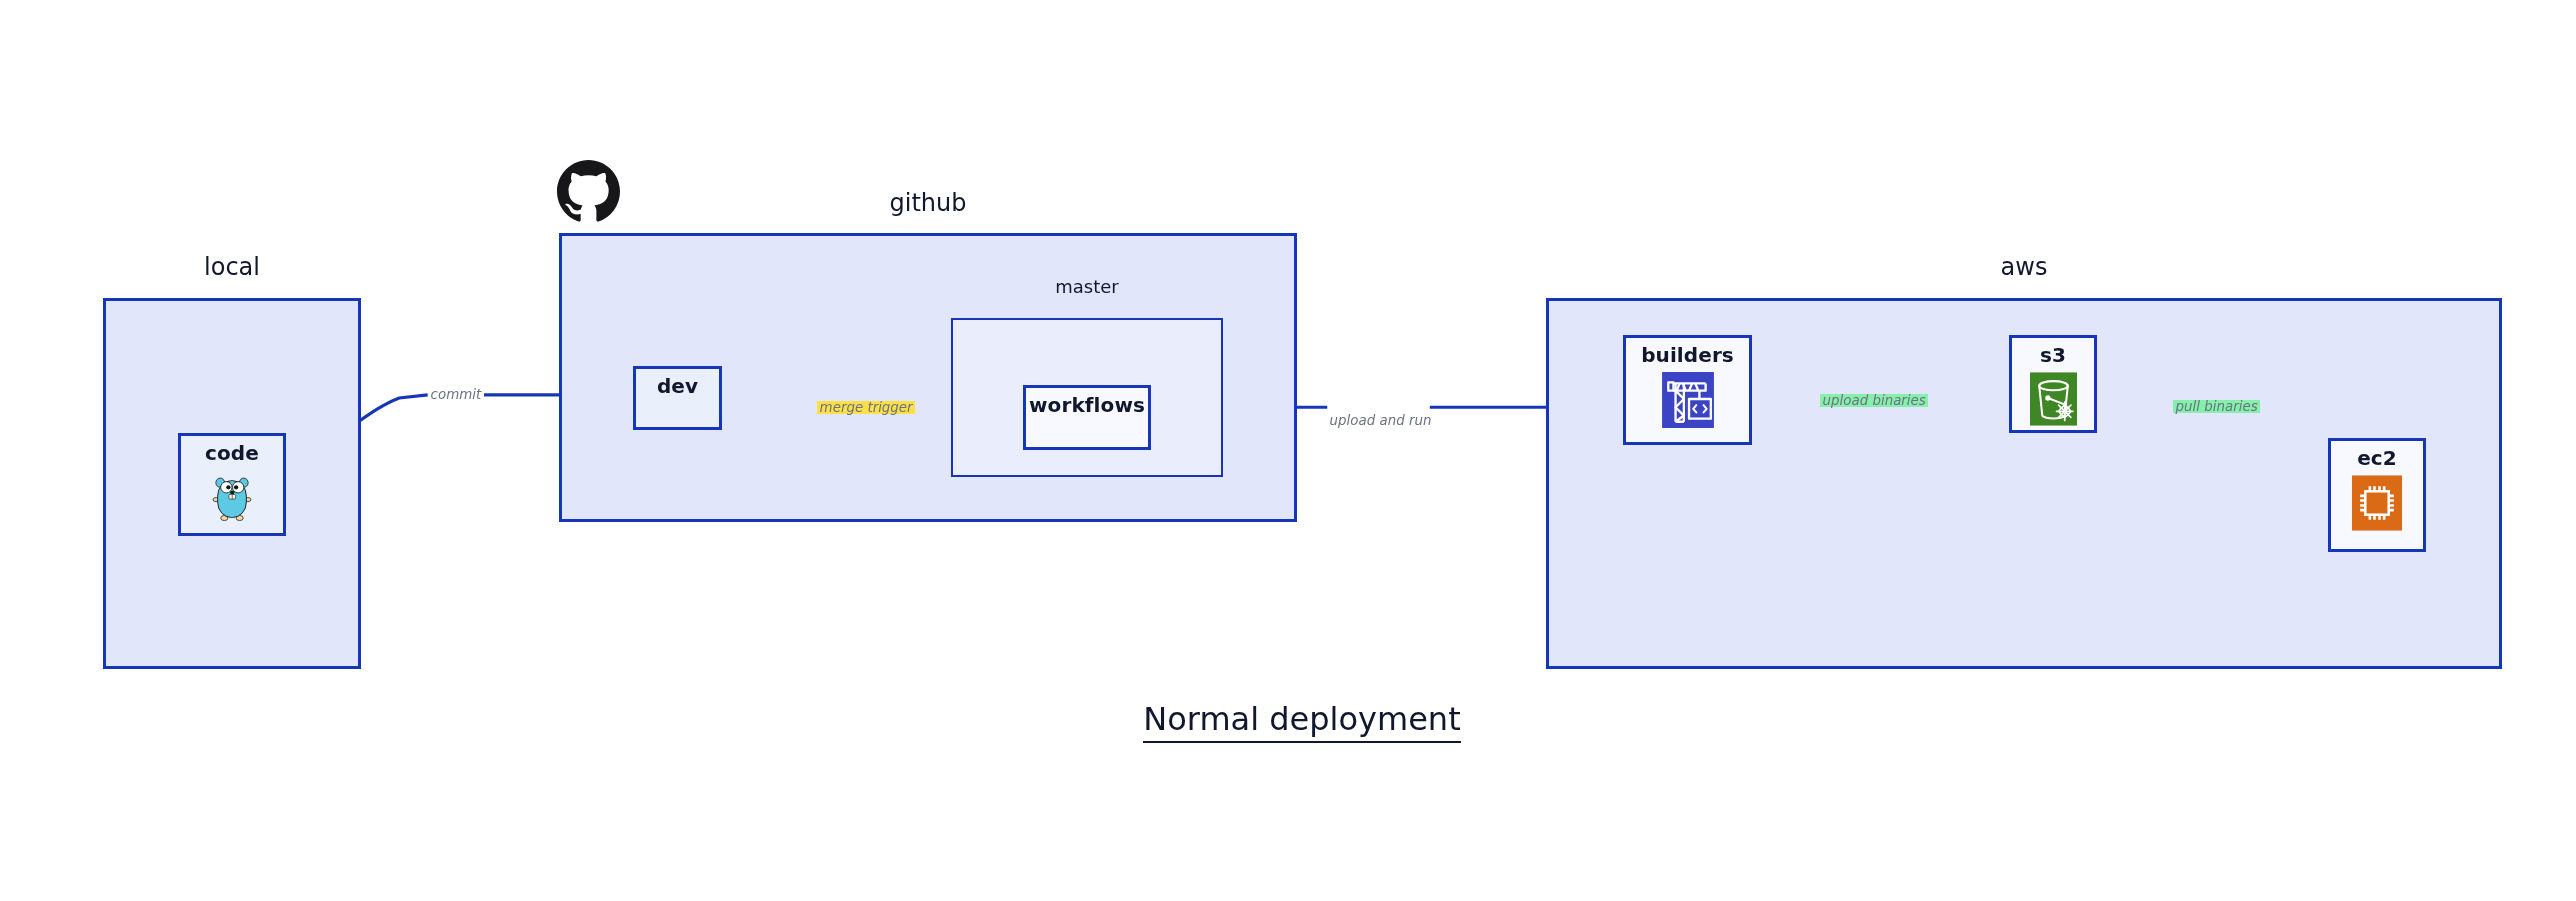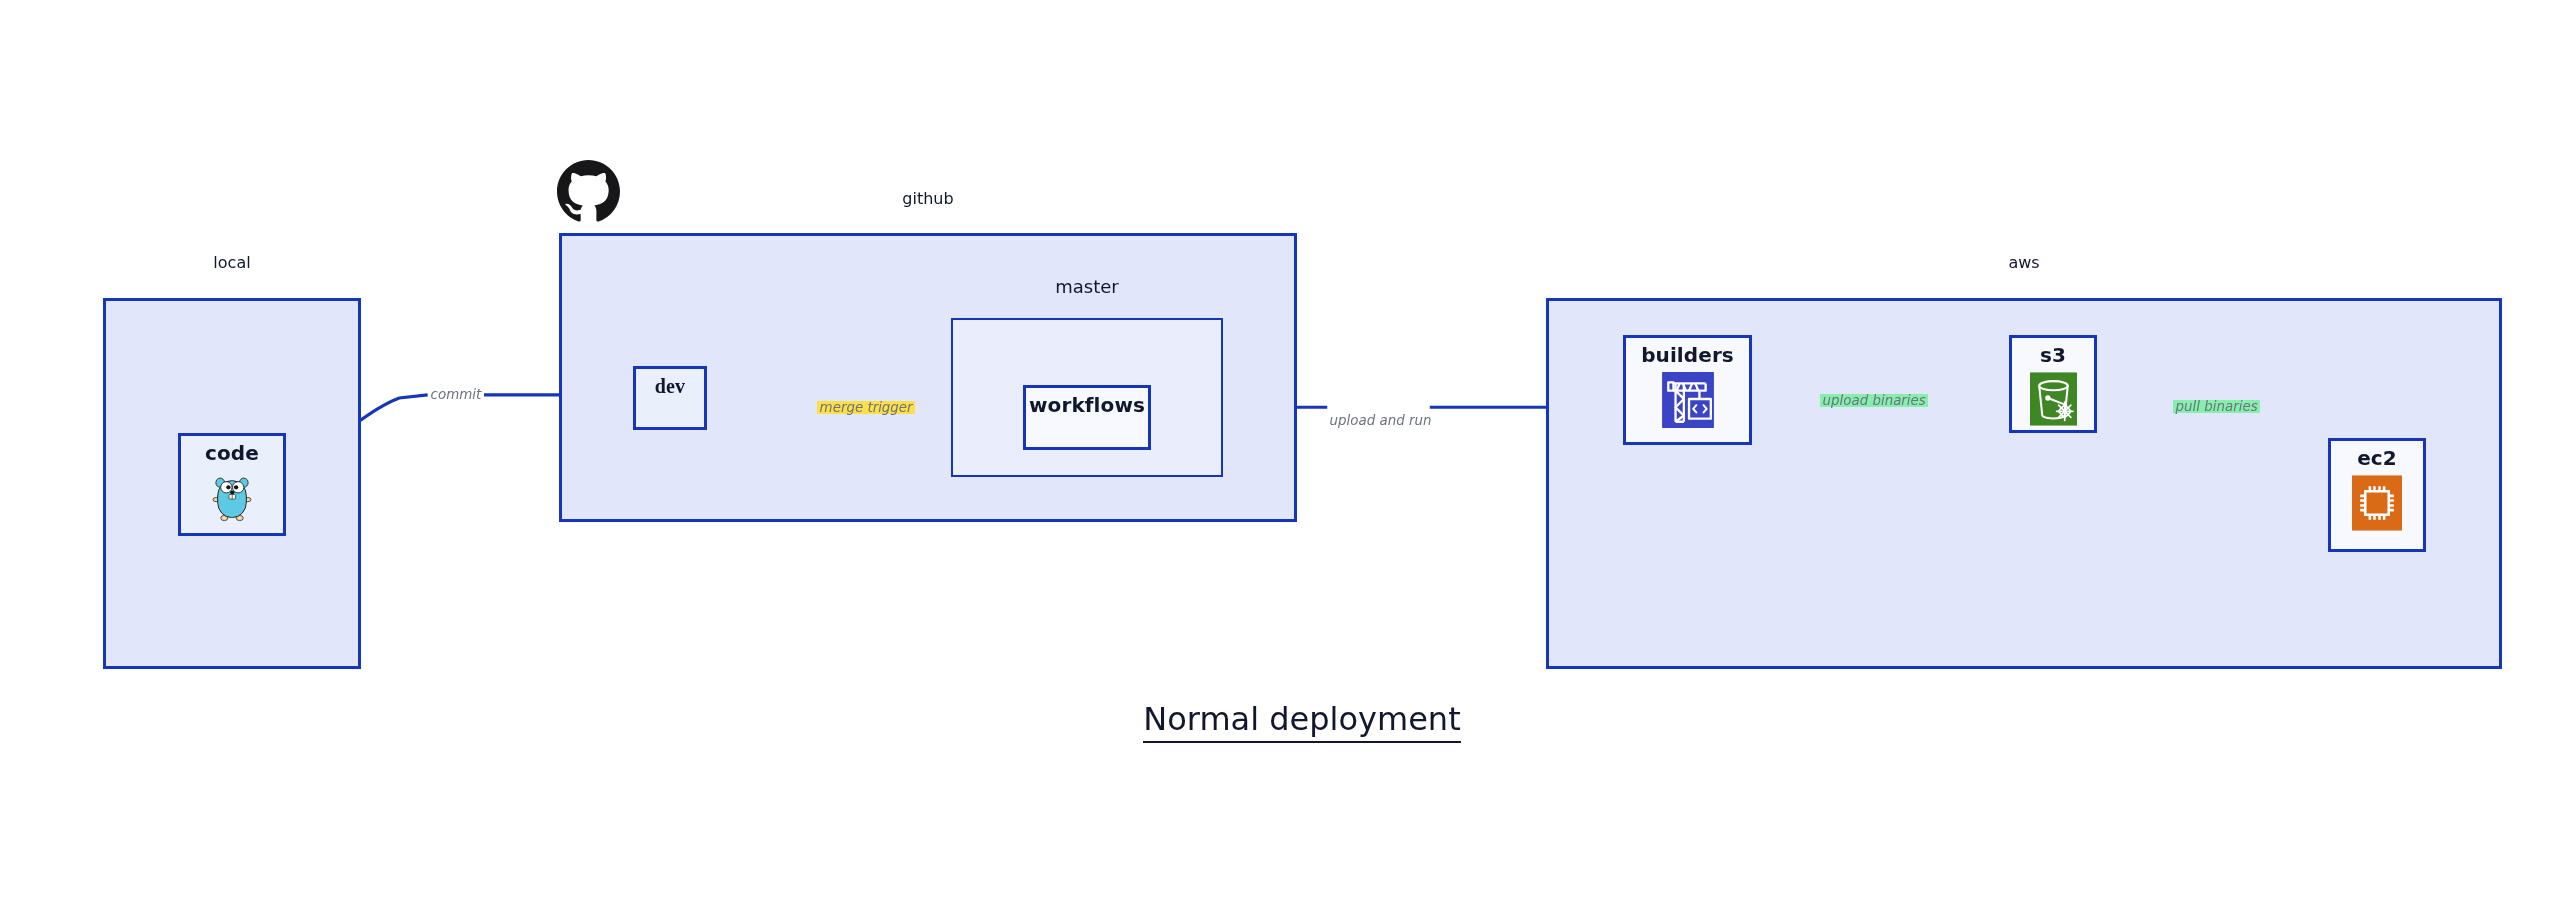--- a/index.html
+++ b/index.html
@@ -19,21 +19,21 @@
     border:3.1px solid #1536B8;
     box-sizing:border-box;
   }
   .group.sub{
     background:#E9EDFC;
     border:2.6px solid #1536B8;
   }
   .group-label{
     position:absolute;
     color:#11182E;
-    font-size:16px;
+    font-size:24px;
     line-height:1;
     white-space:nowrap;
     text-align:center;
   }
 
   
   .node{
     position:absolute;
     background:#EAEFFC;
     border:3.1px solid #1536B8;
@@ -150,21 +150,21 @@
                .07-.52.28-.87.51-1.07-1.78-.2-3.64-.89-3.64-3.95 0-.87.31-1.59.82-2.15
                -.08-.2-.36-1.02.08-2.12 0 0 .67-.21 2.2.82.64-.18 1.32-.27 2-.27s1.36.09 2 .27
                c1.53-1.04 2.2-.82 2.2-.82.44 1.1.16 1.92.08 2.12.51.56.82 1.27.82 2.15 0 3.07-1.87 3.75-3.65 3.95
                .29.25.54.73.54 1.48 0 1.07-.01 1.93-.01 2.2 0 .21.15.46.55.38A8.01 8.01 0 0 0 16 8c0-4.42-3.58-8-8-8z"></path>
     </svg>
   </div>
 
   <div class="group-label" style="left:559px;top:191px;width:738px;">github</div>
   <div class="group" style="left:559px;top:233px;width:738px;height:289px;"></div>
 
-  <div class="node" style="left:633px;top:366px;width:74px;height:64px;font-family:Liberation Serif, serif;">
+  <div class="node" style="left:633px;top:366px;width:89px;height:64px;">
     <div class="node-label">dev</div>
   </div>
 
   <div class="group-label" style="left:951px;top:278px;width:272px;font-size:18px;">master</div>
   <div class="group sub" style="left:951px;top:318px;width:272px;height:159px;"></div>
 
   <div class="node white" style="left:1023px;top:385px;width:128px;height:65px;">
     <div class="node-label">workflows</div>
   </div>
 

